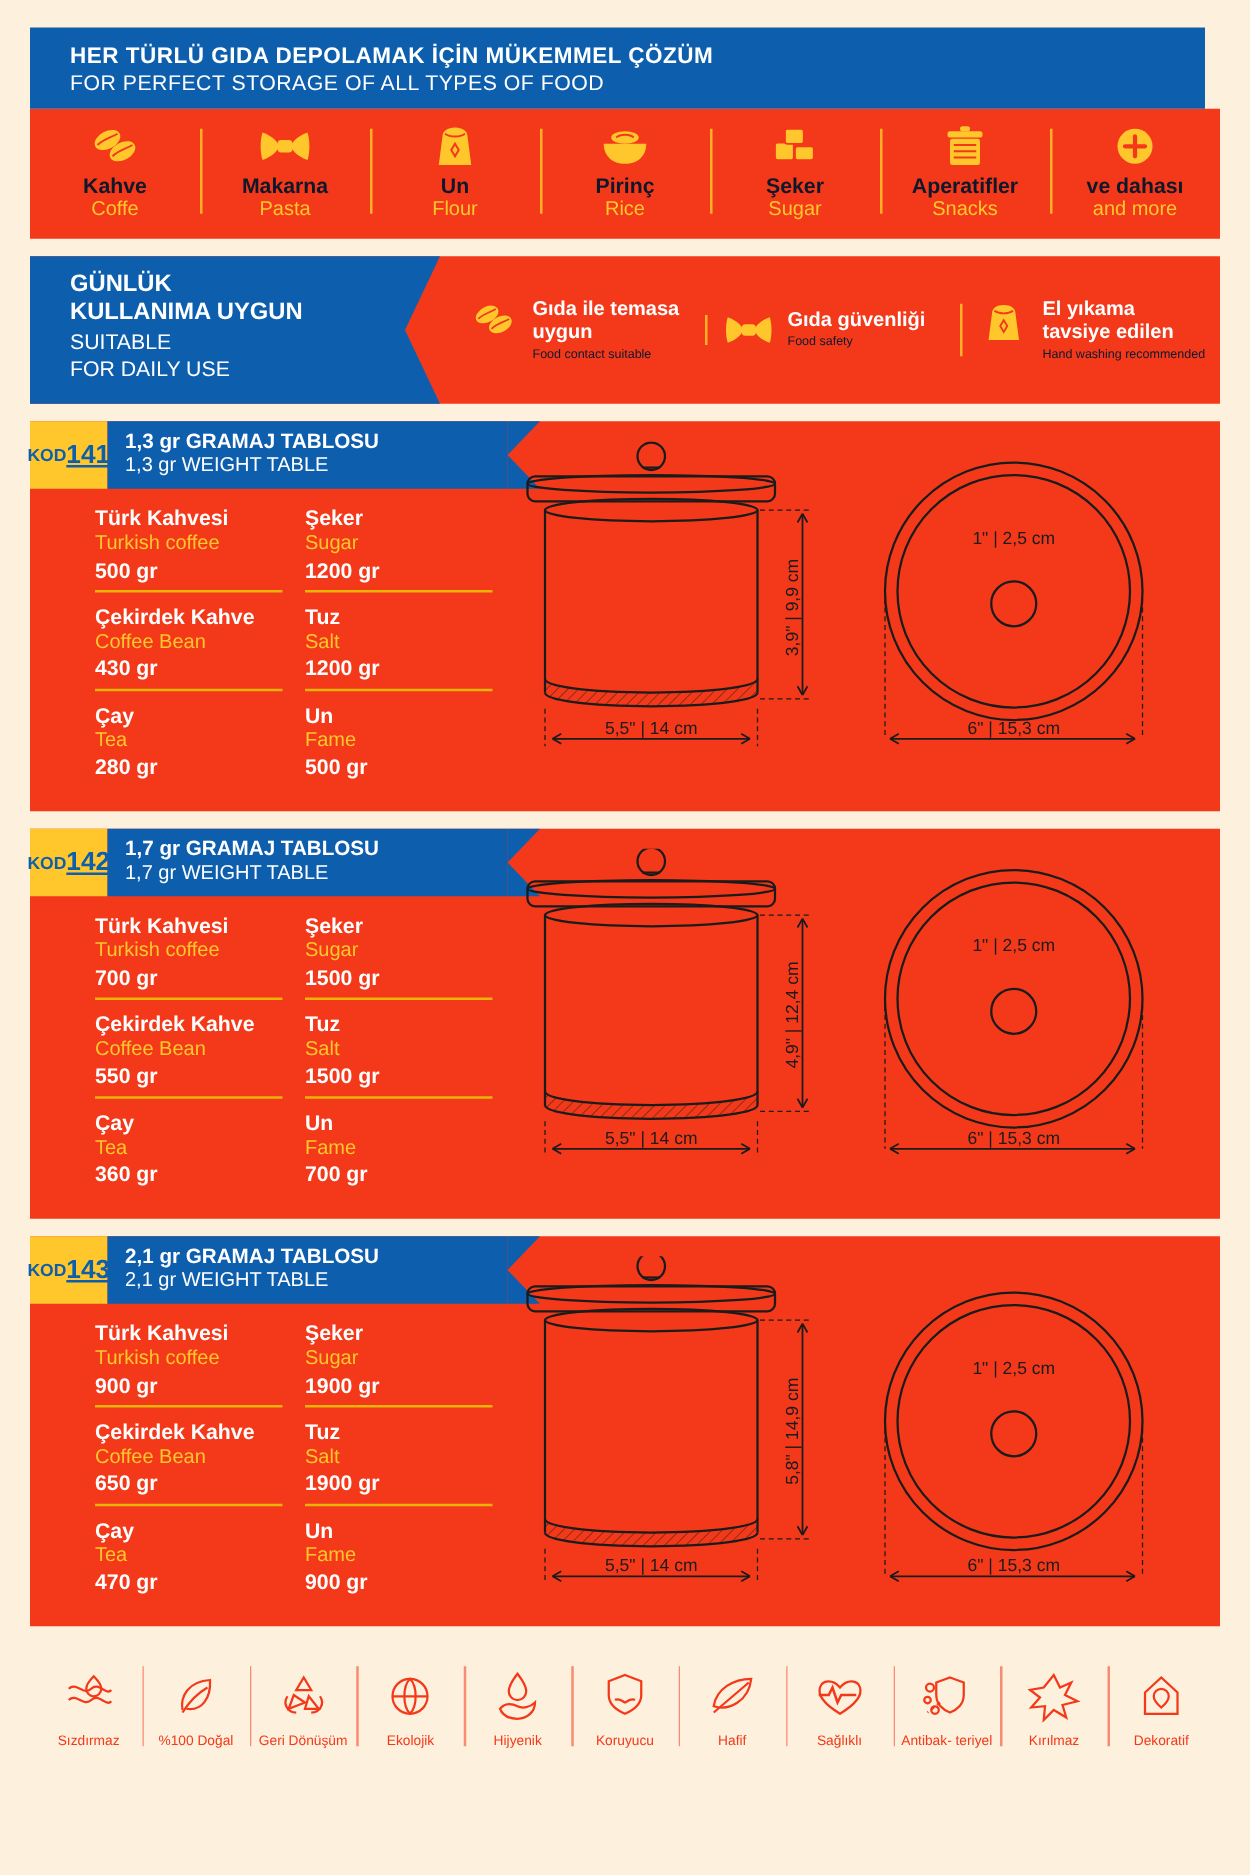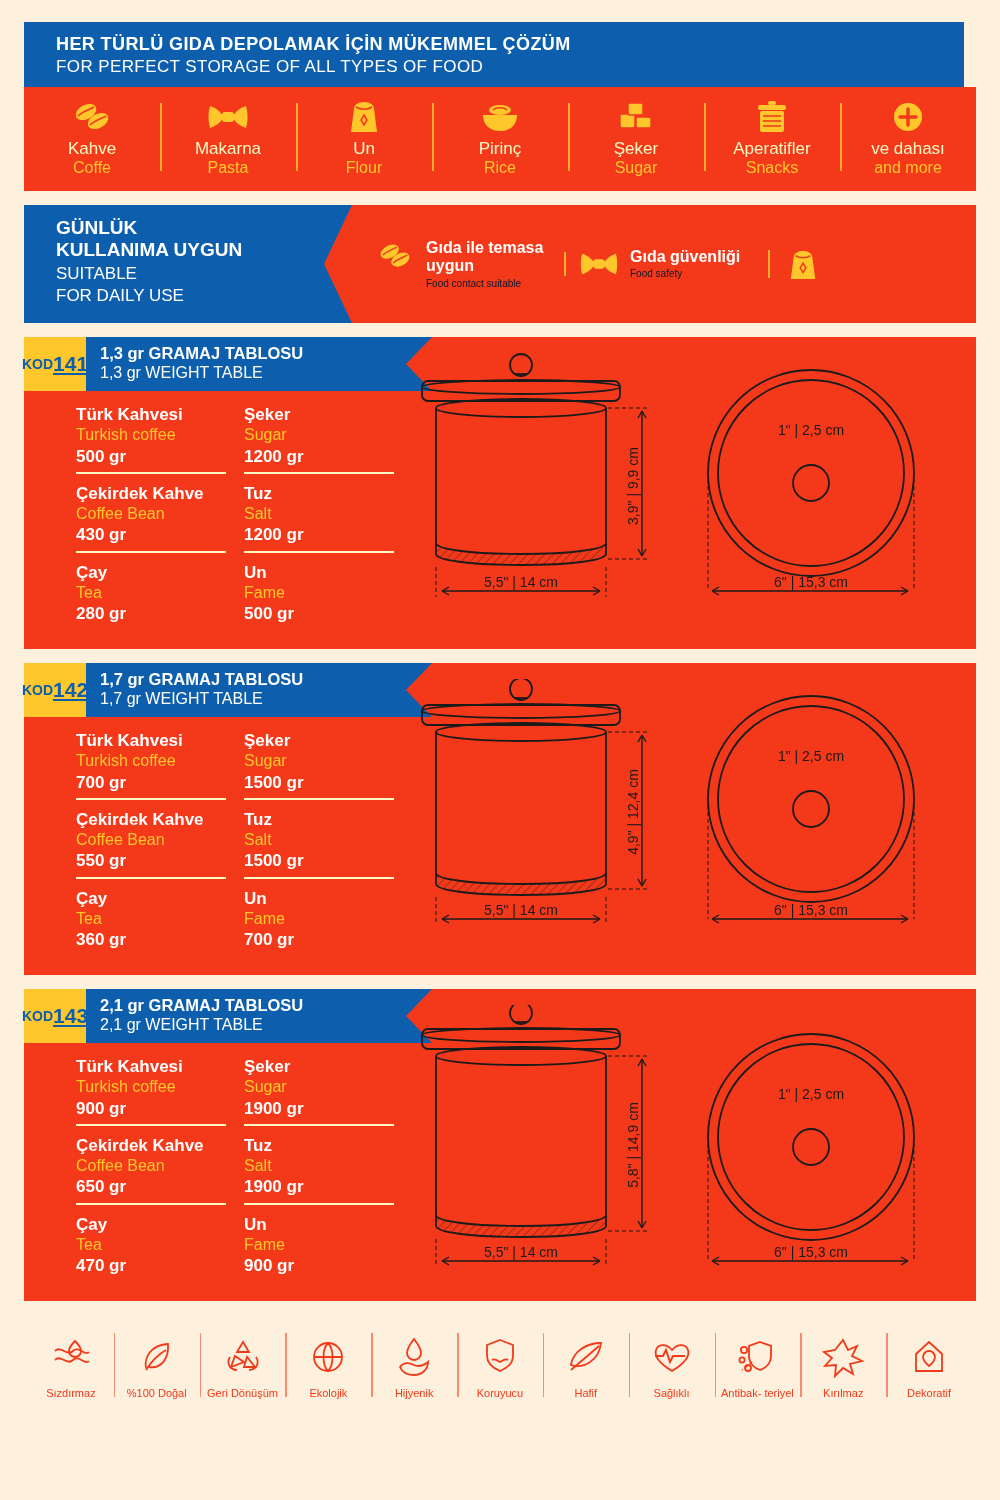--- a/index.html
+++ b/index.html
@@ -29,21 +29,21 @@
   }
   .iconcell{
     flex:1; text-align:center; position:relative;
     padding:0 4px;
   }
   .iconcell + .iconcell:before{
     content:""; position:absolute; left:0; top:6px; bottom:6px;
     width:2px; background:#ffc72c; opacity:.85;
   }
   .iconcell .glyph{ height:40px; display:flex; align-items:center; justify-content:center; }
-  .iconcell .t1{ color:#fef9c3; font-size:17px; font-weight:normal; margin-top:2px; }
+  .iconcell .t1{ color:#0f172a; font-size:17px; font-weight:bold; margin-top:2px; }
   .iconcell .t2{ color:#ffc72c; font-size:16px; }
 
   
   .daily{ margin-top:14px; background:#f4391a; display:flex; align-items:stretch; min-height:118px; }
   .daily-left{
     background:#0d5fae; color:#fff; width:300px; padding:12px 0 12px 32px;
     position:relative;
   }
   .daily-left .l1{ font-size:19px; font-weight:bold; line-height:1.15; }
   .daily-left .l2{ font-size:17px; line-height:1.15; margin-top:3px; }
@@ -77,21 +77,21 @@
   .sec-title .s2{ font-size:16px; margin-top:1px; }
   .sec-title:after{
     content:""; position:absolute; right:-26px; top:0;
     border-top:27px solid #0d5fae; border-bottom:27px solid #0d5fae;
     border-right:26px solid transparent;
   }
 
   .tables{ display:flex; padding:10px 0 0 52px; width:380px; }
   .tcol{ width:150px; }
   .tcol.right{ margin-left:18px; }
-  .titem{ padding:4px 0 5px 0; border-bottom:2px solid #fef9c3; margin-bottom:6px; }
+  .titem{ padding:4px 0 5px 0; border-bottom:2px solid #eab308; margin-bottom:6px; }
   .titem:last-child{ border-bottom:none; }
   .titem .n1{ color:#fff; font-size:17px; font-weight:bold; line-height:1.2; }
   .titem .n2{ color:#ffc72c; font-size:16px; line-height:1.2; }
   .titem .n3{ color:#fff; font-size:17px; font-weight:bold; line-height:1.25; margin-top:1px; }
 
   .drawing{ position:absolute; right:0; top:16px; }
 
   
   .footer{
     margin-top:16px; display:flex; align-items:flex-start; justify-content:space-between;
@@ -275,20 +275,24 @@
         <div class="dglyph">
           <svg width="30" height="34" viewBox="0 0 32 36">
               <g fill="#ffc72c">
             <path d="M6 10 C6 6,10 3,16 3 C22 3,26 6,26 10 L29 33 L3 33Z"></path>
               </g>
             <g stroke="#f4391a" stroke-width="1.6" fill="none">
                 <path d="M16 16 l3 5 -3 5 -3 -5Z"></path>
                 <path d="M8 8 C12 11,20 11,24 8"></path>
               </g>
             </svg>
+        </div>
+        <div class="dtxt">
+          <div class="a">El yıkama tavsiye edilen</div>
+          <div class="b">Hand washing recommended</div>
         </div>
       </div>
 
     </div>
   </div>
 
   <div class="section">
     <div class="sec-head">
       <div class="kod">
         <div class="k1">KOD</div>

